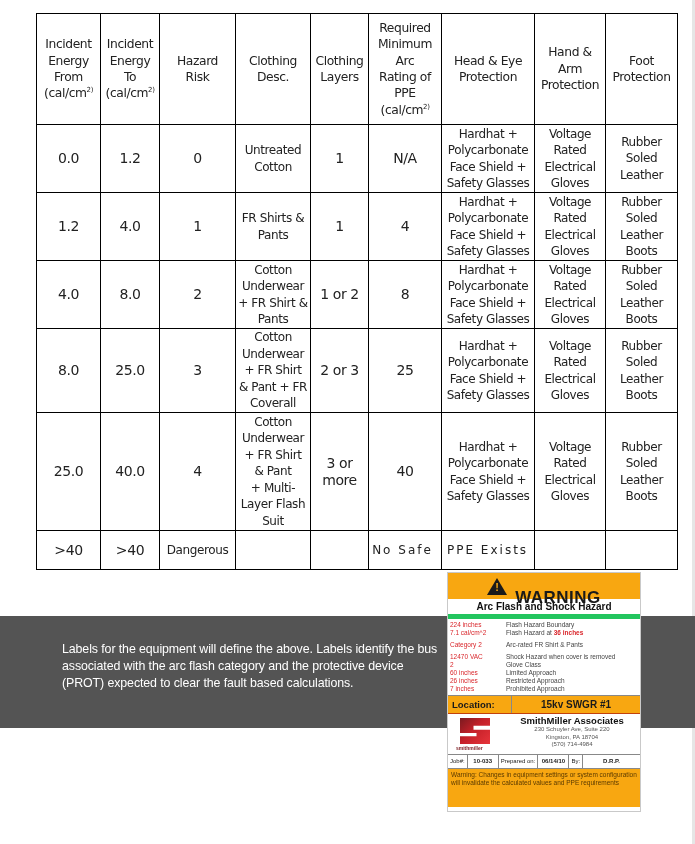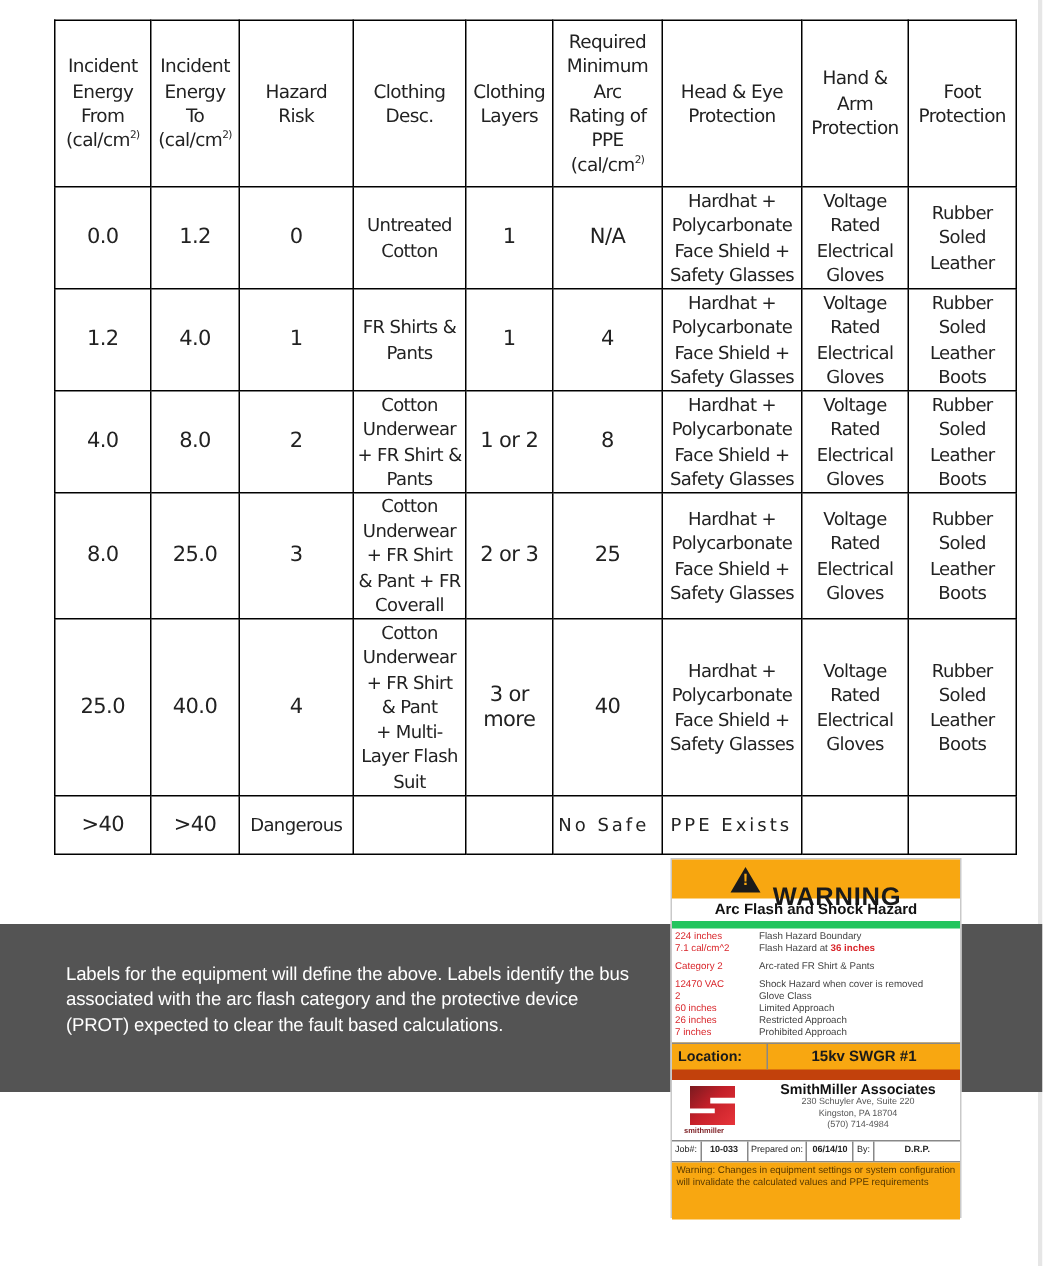--- a/index.html
+++ b/index.html
@@ -7,35 +7,35 @@
   .page-edge{position:absolute;top:0;right:0;width:3px;height:844px;background:#e6e6e6;}
   table.ppe{position:absolute;left:36px;top:13px;border-collapse:collapse;table-layout:fixed;width:641px;}
   table.ppe td, table.ppe th{border:1.5px solid #000;text-align:center;vertical-align:middle;padding:0 1px;font-family:"DejaVu Sans",sans-serif;font-weight:normal;font-size:12px;line-height:16.4px;color:#222;letter-spacing:-0.4px;}
   table.ppe th{font-size:12.3px;}
   table.ppe td.num{font-family:"DejaVu Sans",sans-serif;font-size:14px;}
   td.spaced{letter-spacing:2px !important;}
   td.spaced-l{text-align:left;padding-right:6px !important;margin-left:18px;}
   td.spaced-r{text-align:left !important;padding-left:5px !important;}
   sup{font-size:7px;line-height:0;}
   .band{position:absolute;left:0;top:616px;width:695px;height:112px;background:#545454;}
-  .band-text{position:absolute;left:44px;top:641px;width:380px;color:#fff;font-family:"Liberation Sans",sans-serif;font-size:12.4px;line-height:17px;letter-spacing:-0.1px;}
+  .band-text{position:absolute;left:62px;top:641px;width:380px;color:#fff;font-family:"Liberation Sans",sans-serif;font-size:12.4px;line-height:17px;letter-spacing:-0.1px;}
   .label{position:absolute;left:447px;top:572px;width:194px;height:240px;background:#fff;border:1px solid #c9c9c9;font-family:"Liberation Sans",sans-serif;box-sizing:border-box;}
   .warn-head{height:26px;background:#f8a711;display:flex;align-items:center;justify-content:center;gap:8px;}
   .warn-head .w{font-weight:bold;font-size:17px;color:#1a1a1a;letter-spacing:0.5px;margin-top:24px;}
   .tri{width:0;height:0;border-left:10px solid transparent;border-right:10px solid transparent;border-bottom:17px solid #1a1a1a;position:relative;}
   .tri span{position:absolute;left:-2px;top:4px;width:4px;height:11px;color:#f8a711;font-size:11px;font-weight:bold;line-height:11px;}
   .sub1{text-align:center;font-weight:bold;font-size:10px;color:#111;height:15px;line-height:15px;border-bottom:5px solid #22c55e;}
   .sub2{text-align:center;font-weight:bold;font-size:9px;color:#111;height:13px;line-height:13px;border-bottom:1px solid #999;}
   .rows{padding:2px 2px 0 2px;}
   .r{display:flex;font-size:6.5px;line-height:8px;}
   .r .k{width:56px;color:#d9262b;}
   .r .v{color:#444;}
   .r .v b{color:#d9262b;}
   .gap{height:4px;}
-  .loc{display:flex;height:17px;background:#f8a711;border-top:1px solid #888;border-bottom:7px solid #c2410c;margin-top:2px;}
+  .loc{display:flex;height:17px;background:#f8a711;border-top:1px solid #888;border-bottom:1px solid #c2410c;margin-top:2px;}
   .loc .lk{width:59px;border-right:1px solid #888;font-weight:bold;font-size:9.5px;line-height:17px;padding-left:4px;color:#1a1a1a;}
   .loc .lv{flex:1;text-align:center;font-weight:bold;font-size:10px;line-height:17px;color:#1a1a1a;}
   .firm{display:flex;height:40px;justify-content:space-between;}
   .logo{width:56px;position:relative;}
   .logo .blk{position:absolute;left:12px;top:4px;width:30px;height:26px;background:linear-gradient(135deg,#7a1a1f 0%,#c42029 45%,#e7343a 100%);clip-path:polygon(0 0,100% 0,100% 30%,45% 30%,45% 45%,100% 45%,100% 100%,0 100%,0 70%,55% 70%,55% 58%,0 58%);}
   .logo .cap{position:absolute;left:8px;top:31px;font-size:5px;color:#7a1a1f;font-weight:bold;}
   .firm-info{flex:1;text-align:center;}
   .firm-info .fn{font-weight:bold;font-size:9.5px;color:#111;margin-top:1px;}
   .firm-info .fa{font-size:6px;color:#555;line-height:7.5px;}
   .job{display:flex;height:13px;border-top:1px solid #888;border-bottom:1px solid #888;font-size:6px;line-height:13px;color:#222;}

